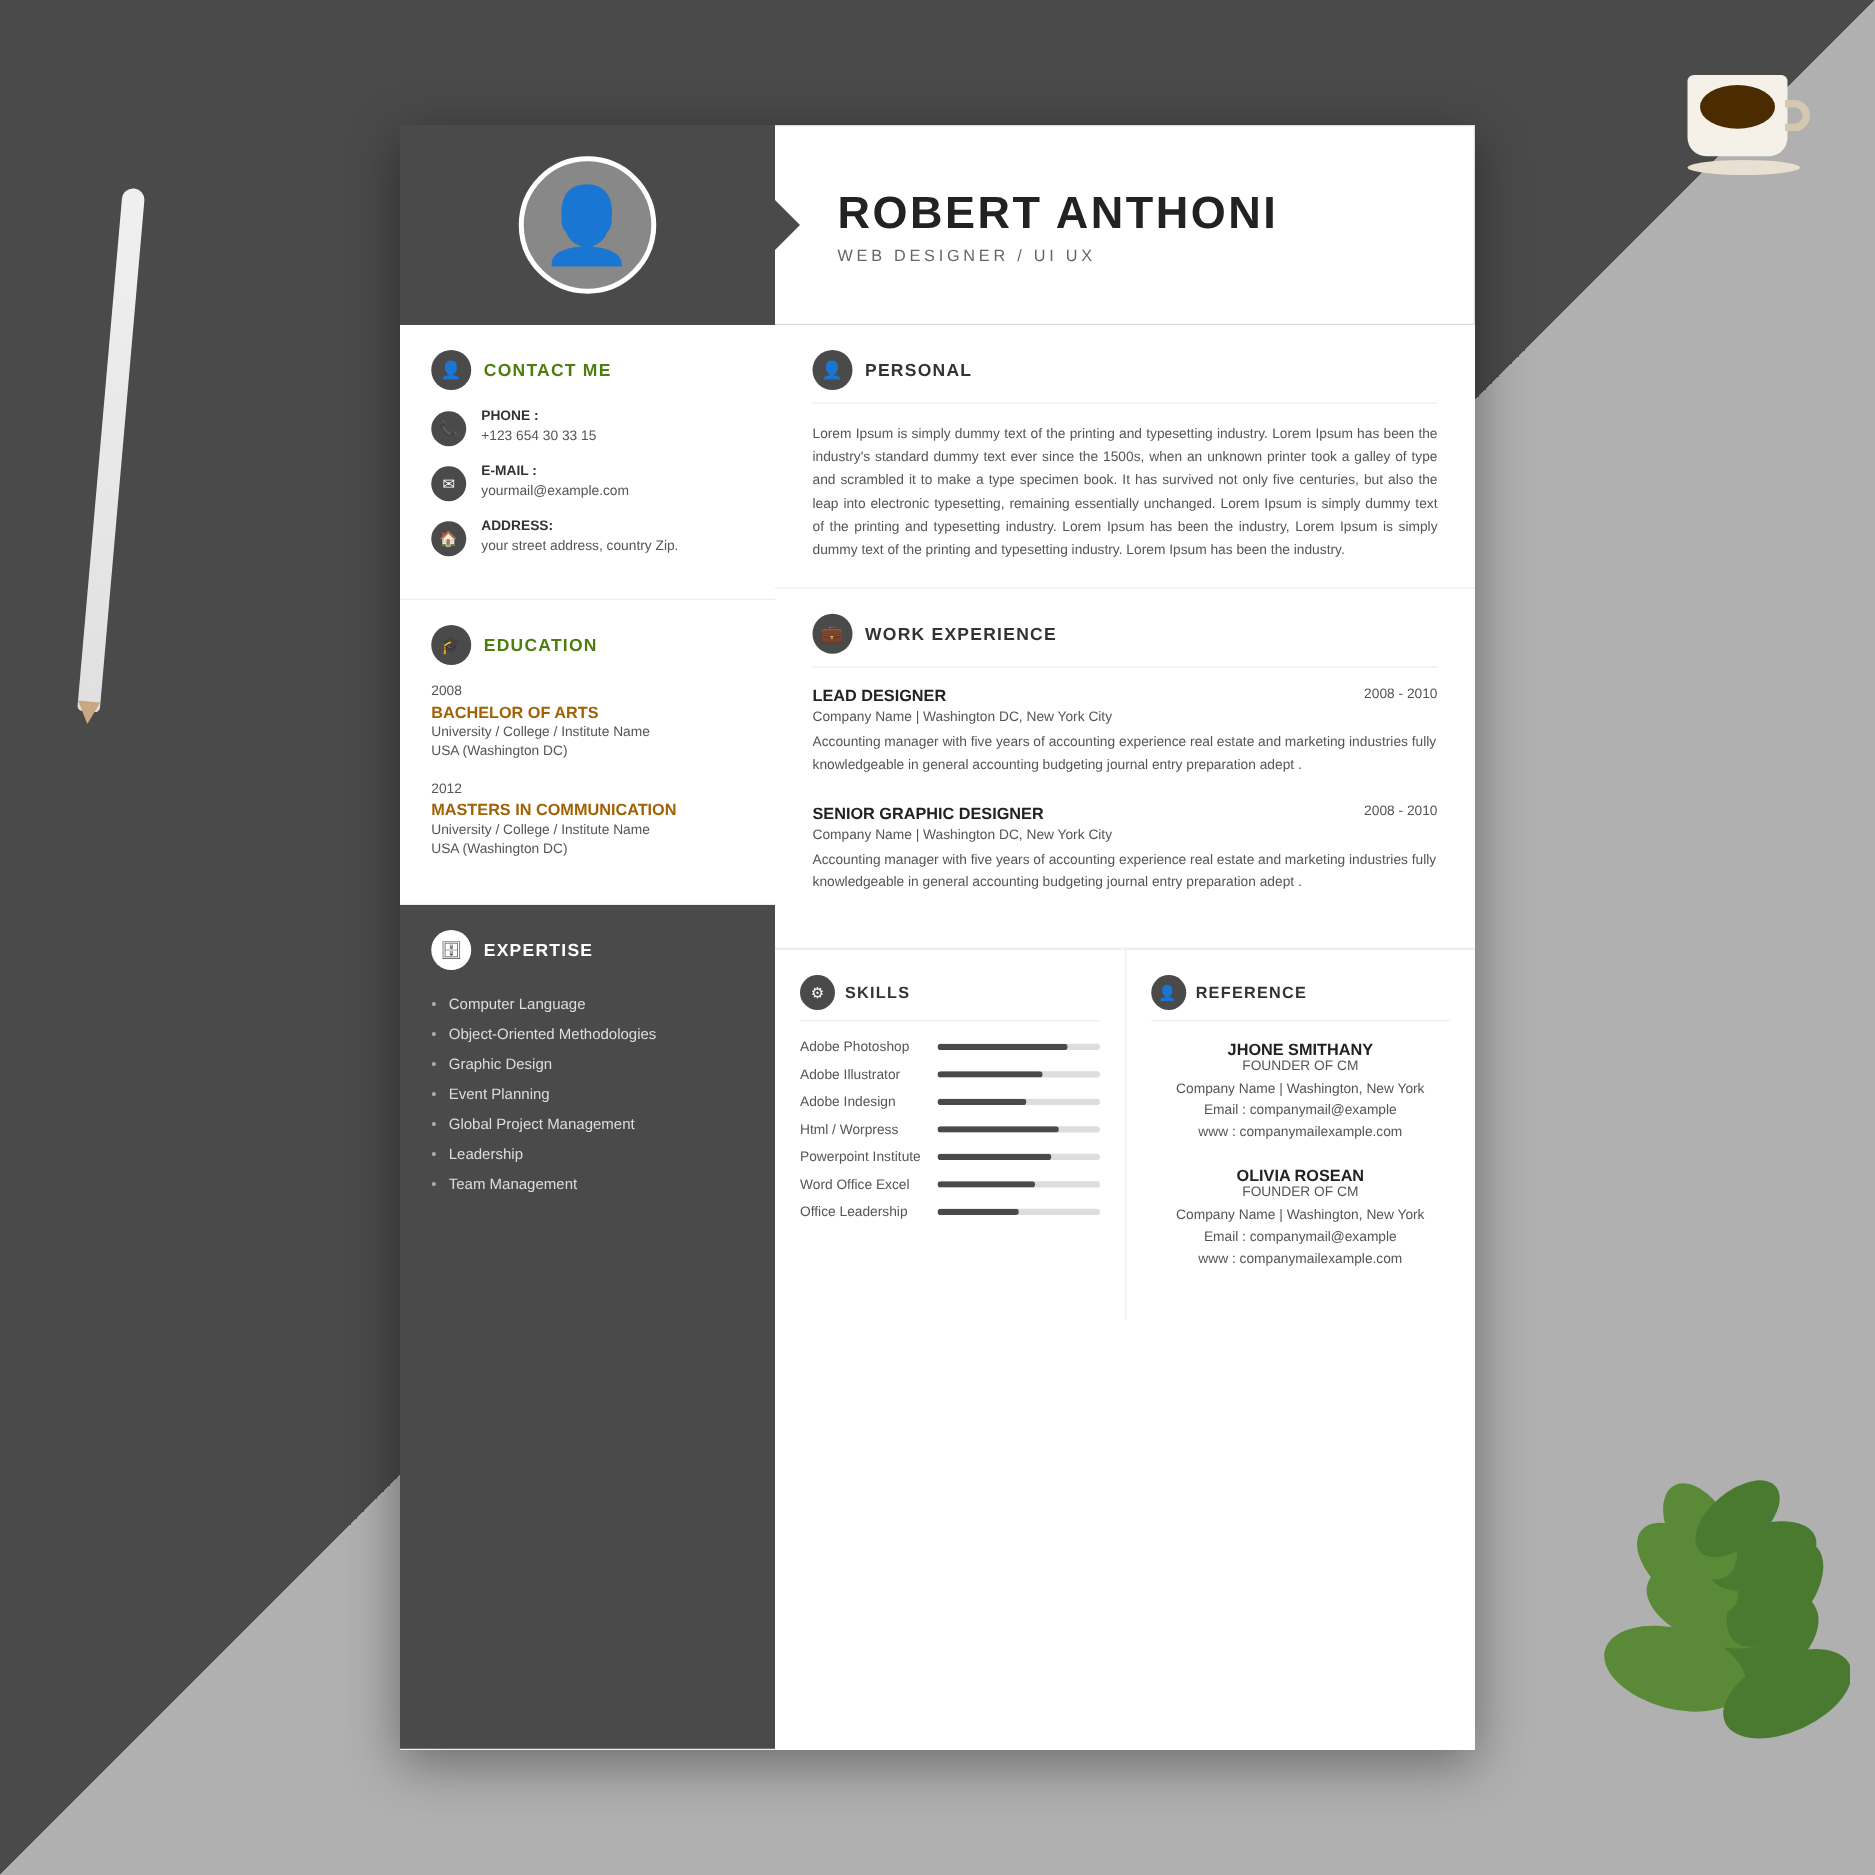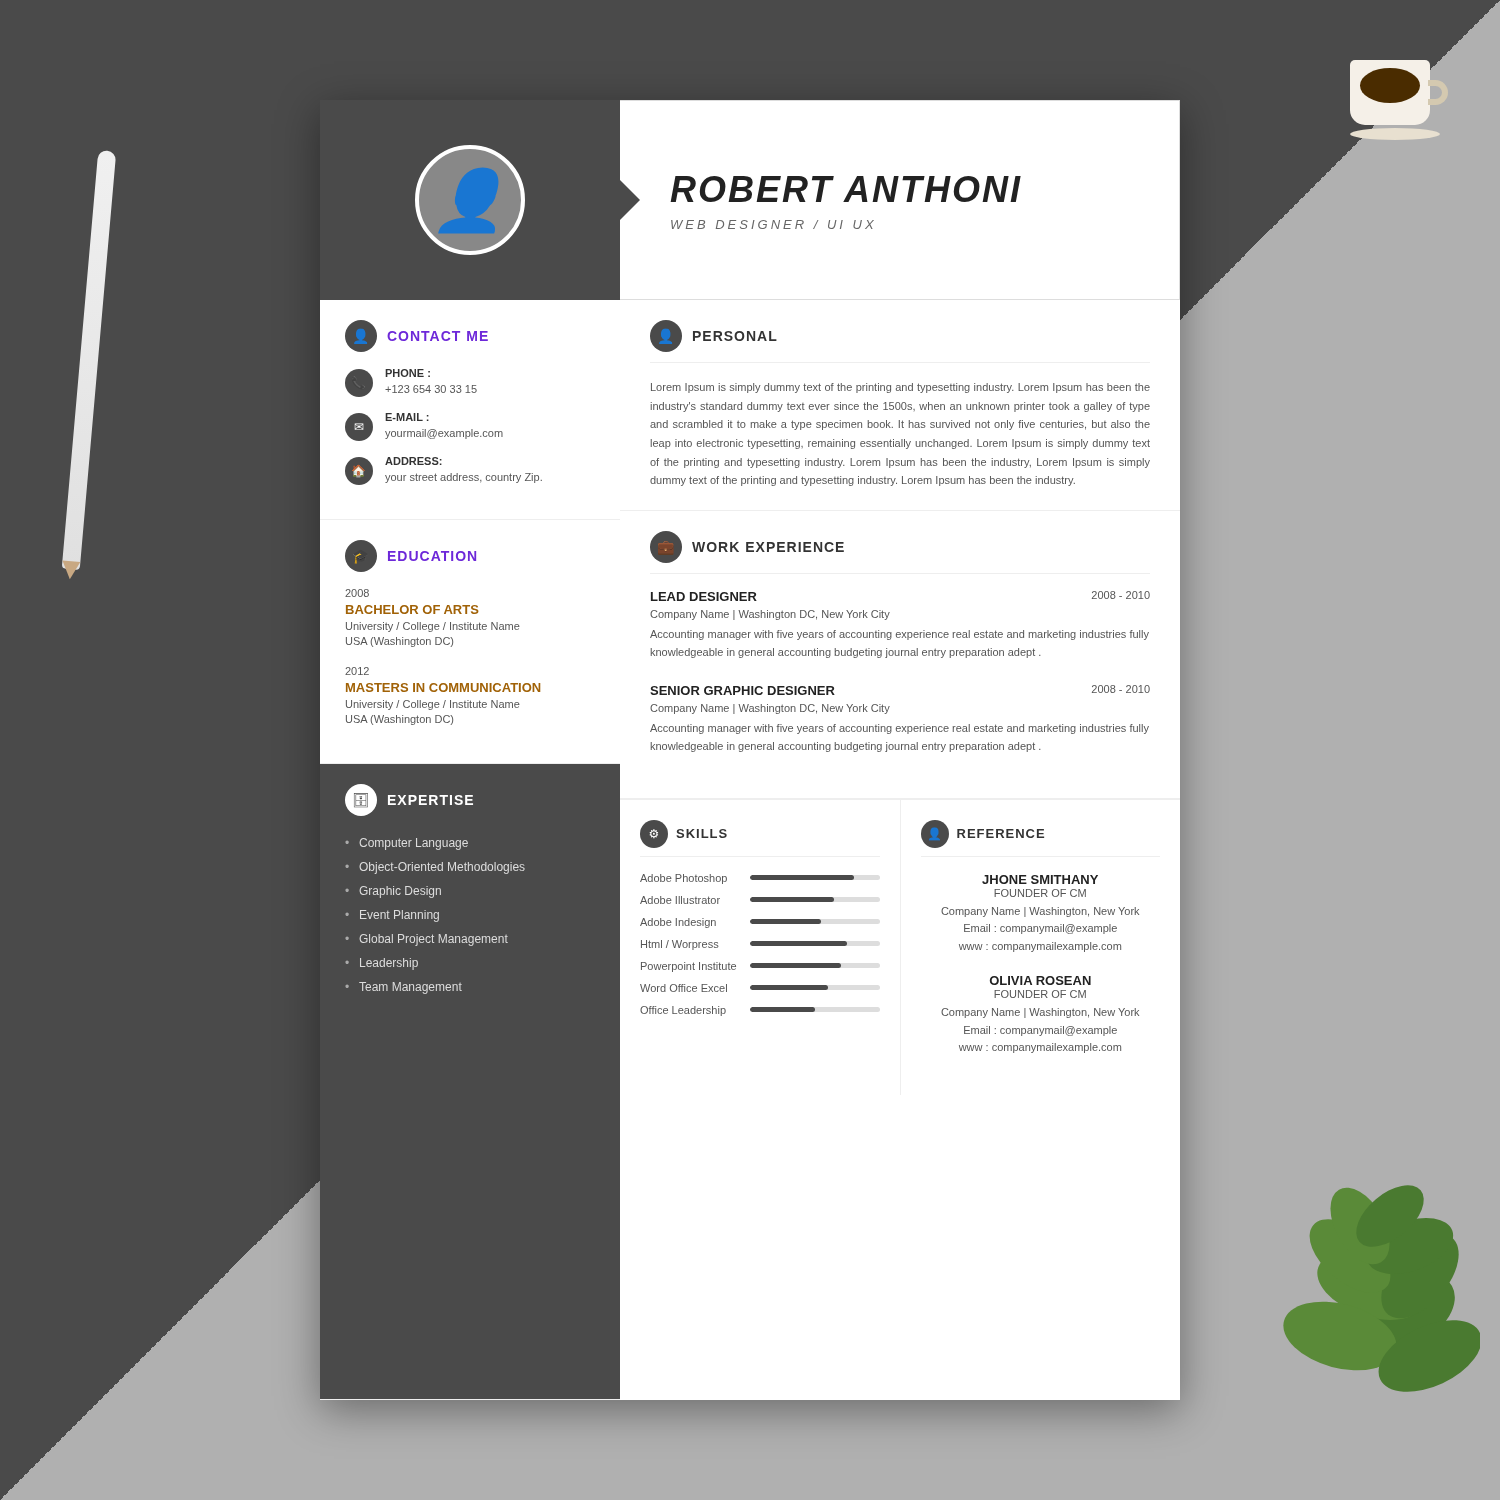--- a/index.html
+++ b/index.html
@@ -103,23 +103,22 @@
       min-height: 1300px;
       background: #fff;
       display: flex;
       flex-direction: column;
       box-shadow: 0 10px 40px rgba(0,0,0,0.4);
     }
 
     
     .resume-header {
       display: flex;
-      height: 200px;
+      height: 160px;
       background: #737373;
-      font-style: italic;
     }
 
     .header-left {
       width: 300px;
       background: #4a4a4a;
       display: flex;
       align-items: center;
       justify-content: center;
       flex-shrink: 0;
       position: relative;
@@ -229,21 +228,21 @@
     }
 
     .sidebar-section.dark .section-icon {
       background: #fff;
       color: #4a4a4a;
     }
 
     .section-title {
       font-size: 14px;
       font-weight: 700;
-      color: #6d28d9;
+      color: #4d7c0f;
       letter-spacing: 1px;
       text-transform: uppercase;
     }
 
     .sidebar-section.dark .section-title {
       color: #fff;
     }
 
     .contact-item {
       display: flex;

